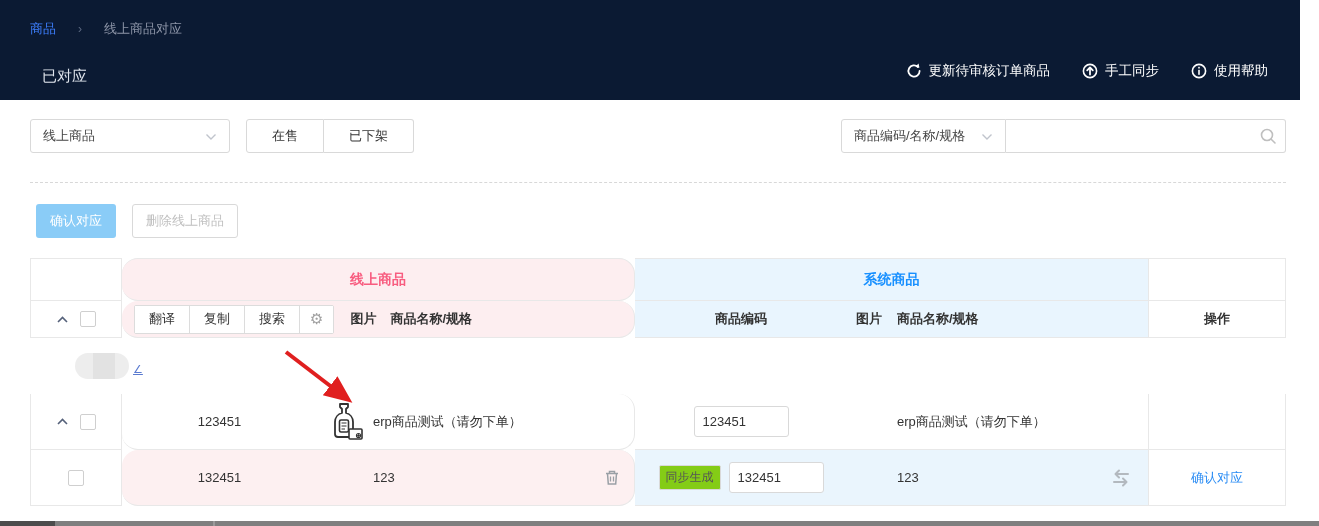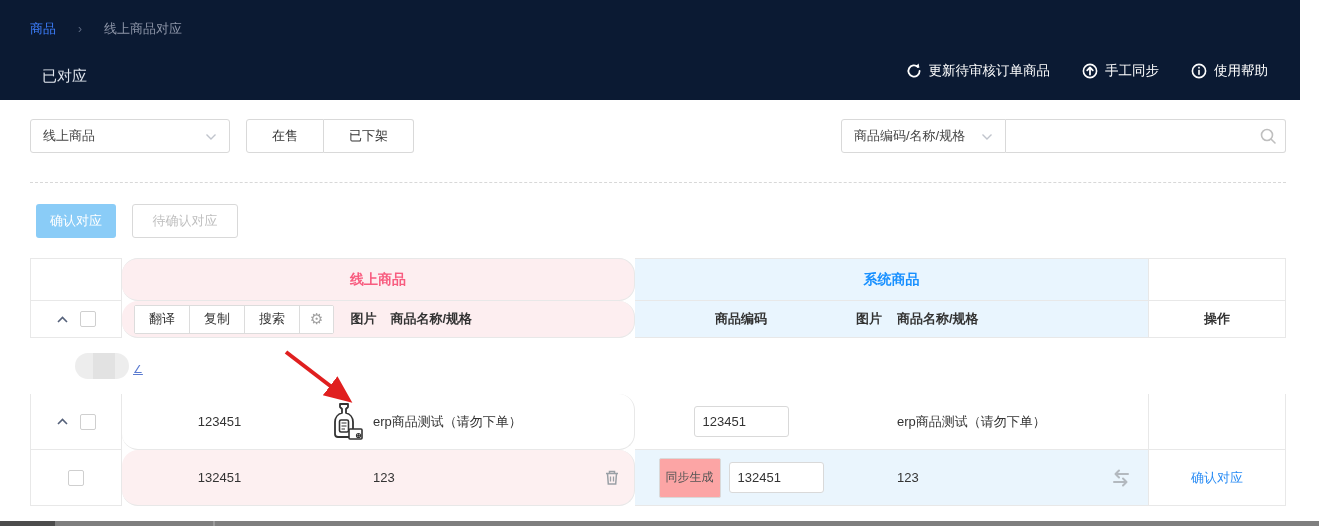--- a/index.html
+++ b/index.html
@@ -83,21 +83,21 @@
   .sys-code{ width:206px; display:flex; justify-content:center; align-items:center; gap:8px;padding-left:6px; }
   .sys-img{ width:56px; display:flex; justify-content:center; }
   .sys-name{ flex:1; display:flex; align-items:center; }
 
   .hdr-after-toolbar{ display:flex; align-items:center; gap:14px; margin-left:16px; }
 
   .checkbox{ width:16px; height:16px; border:1px solid #cfcfcf; border-radius:2px; background:#fff; cursor:pointer; }
   .caret{ cursor:pointer; display:flex; align-items:center; }
 
   .code-input{ width:95px; height:31px; border:1px solid #d9d9d9; border-radius:3px; padding:0 8px; font-size:13px; color:#333; outline:none; background:#fff;}
-  .sync-btn{ height:40px; padding:0 6px; background:#fca5a5; border:1px solid #d9d9d9; border-radius:2px; font-size:12px; color:#555; cursor:pointer; white-space:nowrap;}
+  .sync-btn{ height:25px; padding:0 6px; background:#84cc16; border:1px solid #d9d9d9; border-radius:2px; font-size:12px; color:#555; cursor:pointer; white-space:nowrap;}
   .action-link{ color:#2a8cf4; font-size:13px; cursor:pointer; }
   .trash-wrap{ margin-left:auto; margin-right:14px; cursor:pointer; display:flex; align-items:center;}
   .swap-wrap{ margin-left:auto; margin-right:16px; cursor:pointer; display:flex; align-items:center;}
 
   
   .shop-row{ height:56px; display:flex; align-items:center; position:relative; }
   .shop-blob{ width:54px; height:26px; background:#ededed; border-radius:13px; margin-left:45px; position:relative; overflow:hidden;}
   .shop-blob::after{ content:""; position:absolute; left:18px; top:0; width:22px; height:26px; background:#e2e2e2; }
   .shop-link-mark{ font-size:11px; color:#5b7bd0; text-decoration:underline; margin-left:4px; transform:translateY(3px); cursor:pointer;}
 
@@ -189,21 +189,21 @@
             </svg>
         </span>
       </div>
     </div>
   </div>
 
   <div class="dashed-divider"></div>
 
   <div class="bulk-actions">
     <button class="btn-confirm">确认对应</button>
-    <button class="btn-delete">待确认对应</button>
+    <button class="btn-delete">删除线上商品</button>
   </div>
 
   <div class="ptable">
 
     <div class="trow hr1">
       <div class="cell c1"></div>
       <div class="cell c2 bg-pink">
         <div class="group-title title-online">线上商品</div>
       </div>
       <div class="cell c3 bg-blue">

